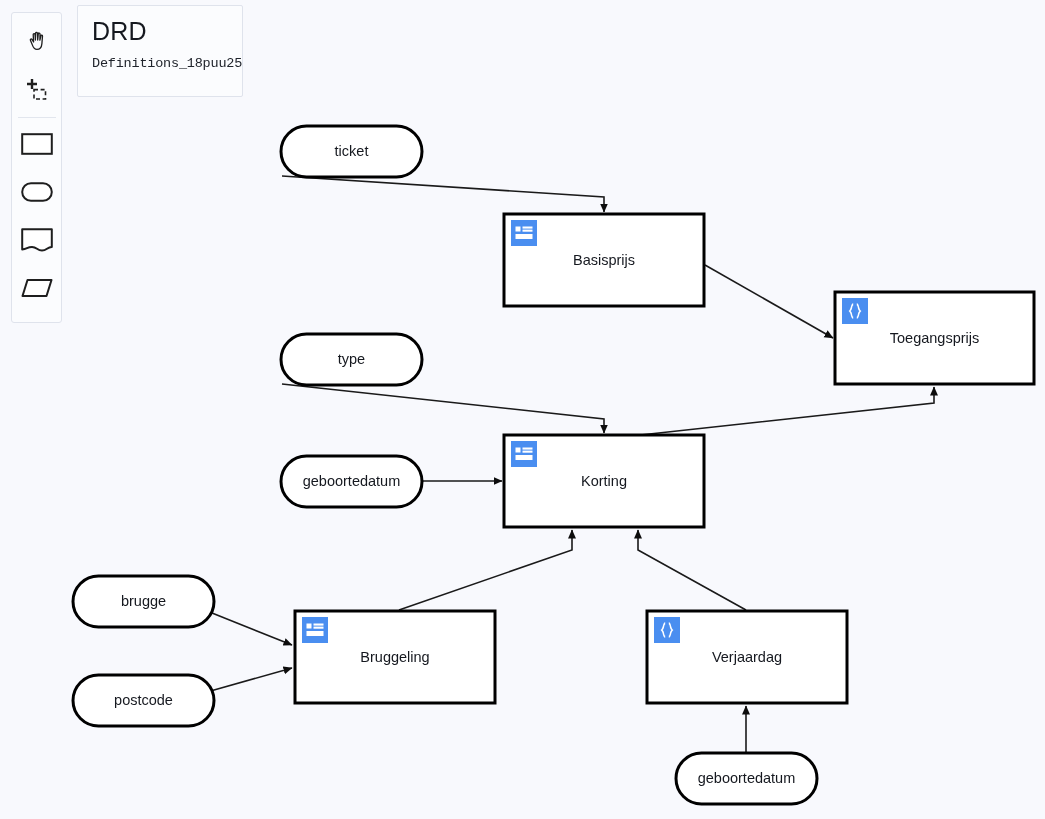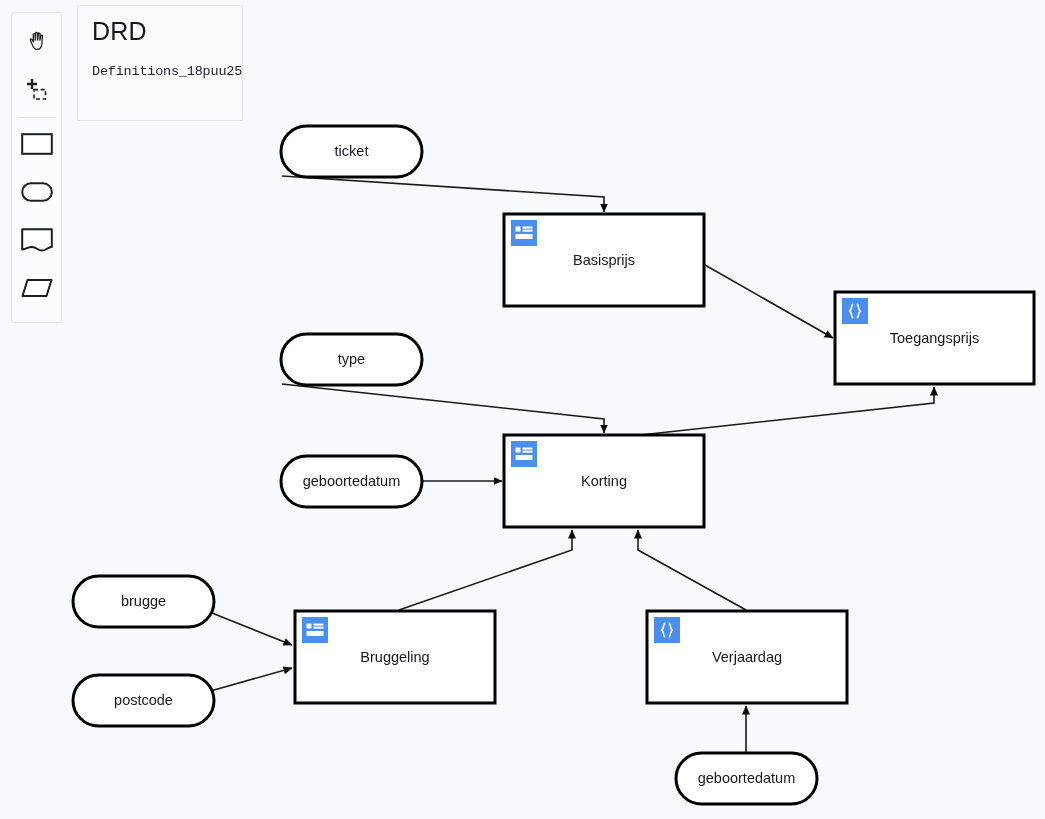--- a/index.html
+++ b/index.html
@@ -57,36 +57,36 @@
     background: #e2e6ee;
     margin: 2px 0 4px 0;
   }
 
   
   #drd-panel {
     position: absolute;
     left: 77px;
     top: 5px;
     width: 166px;
-    height: 116px;
+    height: 92px;
     background: #fbfcfe;
     border: 1px solid #dfe3ec;
     border-radius: 2px;
     padding: 12px 14px 0 14px;
     z-index: 20;
   }
   #drd-title {
     font-size: 25px;
     color: #15181f;
     line-height: 1.05;
     font-weight: 400;
     letter-spacing: 0.2px;
   }
   #drd-subtitle {
-    margin-top: 20px;
+    margin-top: 12px;
     font-family: "Liberation Mono", "DejaVu Sans Mono", monospace;
     font-size: 13.5px;
     color: #20242c;
     letter-spacing: -0.2px;
   }
 
   text { font-family: "Liberation Sans", sans-serif; }
   .node-label {
     font-size: 14.5px;
     fill: #15181f;

